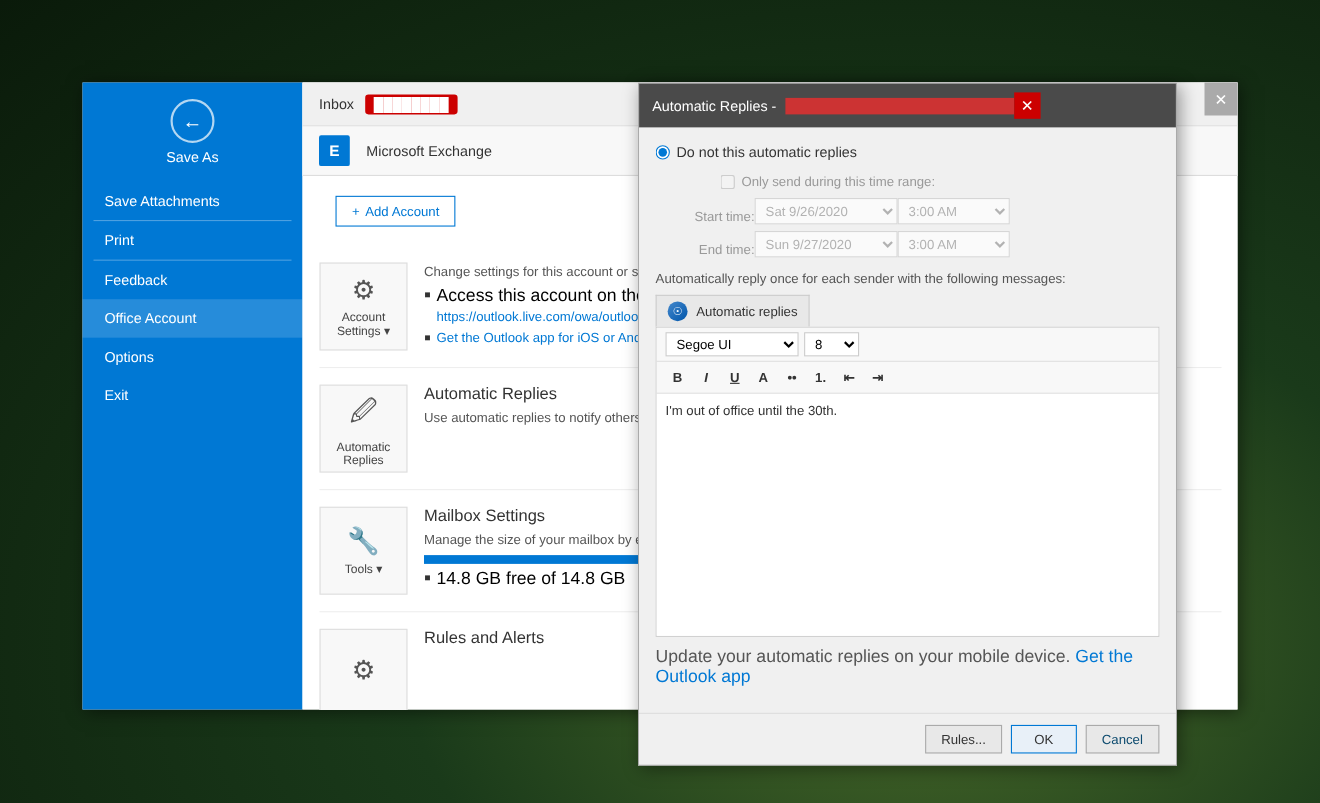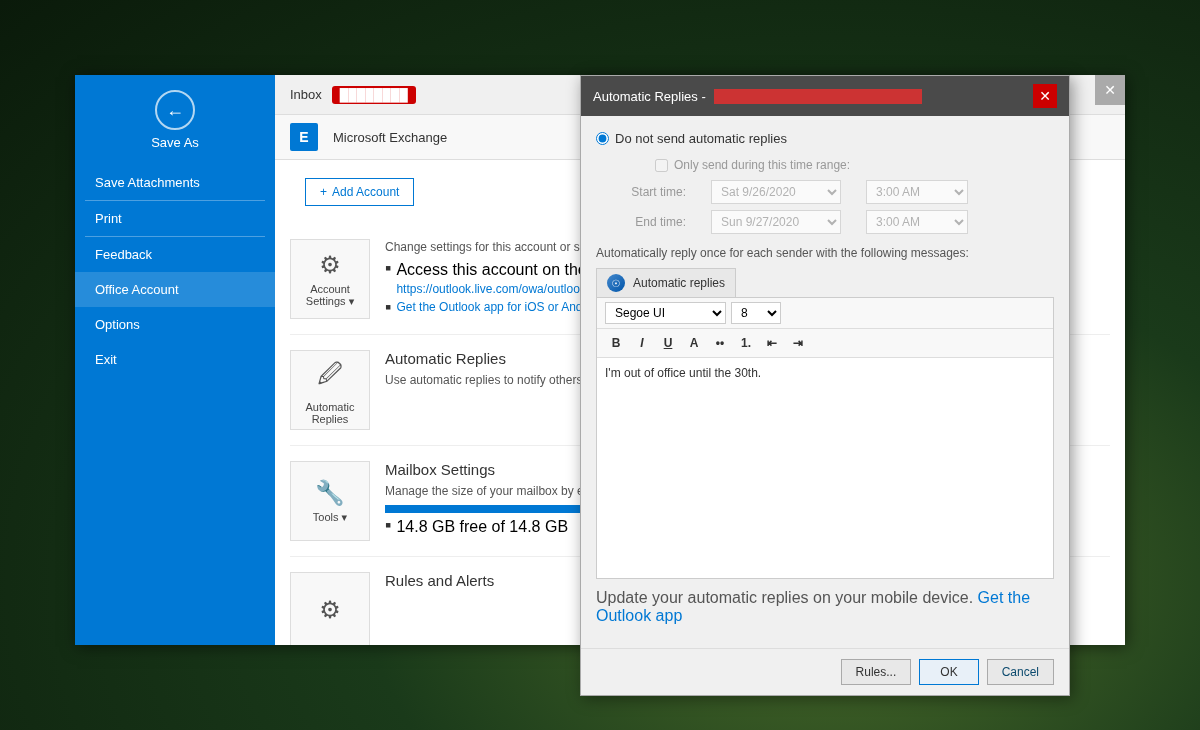--- a/index.html
+++ b/index.html
@@ -262,21 +262,20 @@
       display: flex;
       flex-direction: column;
     }
 
     .dialog-titlebar {
       background: #4a4a4a;
       color: white;
       padding: 8px 12px;
       display: flex;
       align-items: center;
-      justify-content: space-between;
       font-size: 13px;
     }
 
     .dialog-close-btn {
       width: 24px;
       height: 24px;
       background: #cc0000;
       color: white;
       border: none;
       cursor: pointer;
@@ -321,22 +320,22 @@
       align-items: center;
       gap: 6px;
       font-size: 12px;
       color: #999;
       margin-bottom: 8px;
       padding-left: 39px;
     }
 
     .time-row {
       display: flex;
-      align-items: center;
-      gap: 25px;
+      align-items: flex-end;
+      gap: 0;
       margin-bottom: 6px;
       font-size: 12px;
       color: #999;
     }
 
     .time-row label {
       width: 70px;
       text-align: right;
     }
 
@@ -660,21 +659,21 @@
       <span style="background:#cc3333; padding: 0 30px; margin-left: 5px; color: transparent;">████████████████</span>
     </span>
     <button class="dialog-close-btn">✕</button>
   </div>
 
   <div class="dialog-body">
 
     <div class="radio-group">
       <label class="radio-item">
         <input type="radio" name="auto-reply" checked="" style="">
-        <span>Do not send automatic replies</span>
+        <span>Do not this automatic replies</span>
       </label>
     </div>
 
     <div class="time-range-section">
       <div class="checkbox-item">
         <input type="checkbox" disabled="" style="">
         <span>Only send during this time range:</span>
       </div>
       <div class="time-row">
         <label>Start time:</label>

